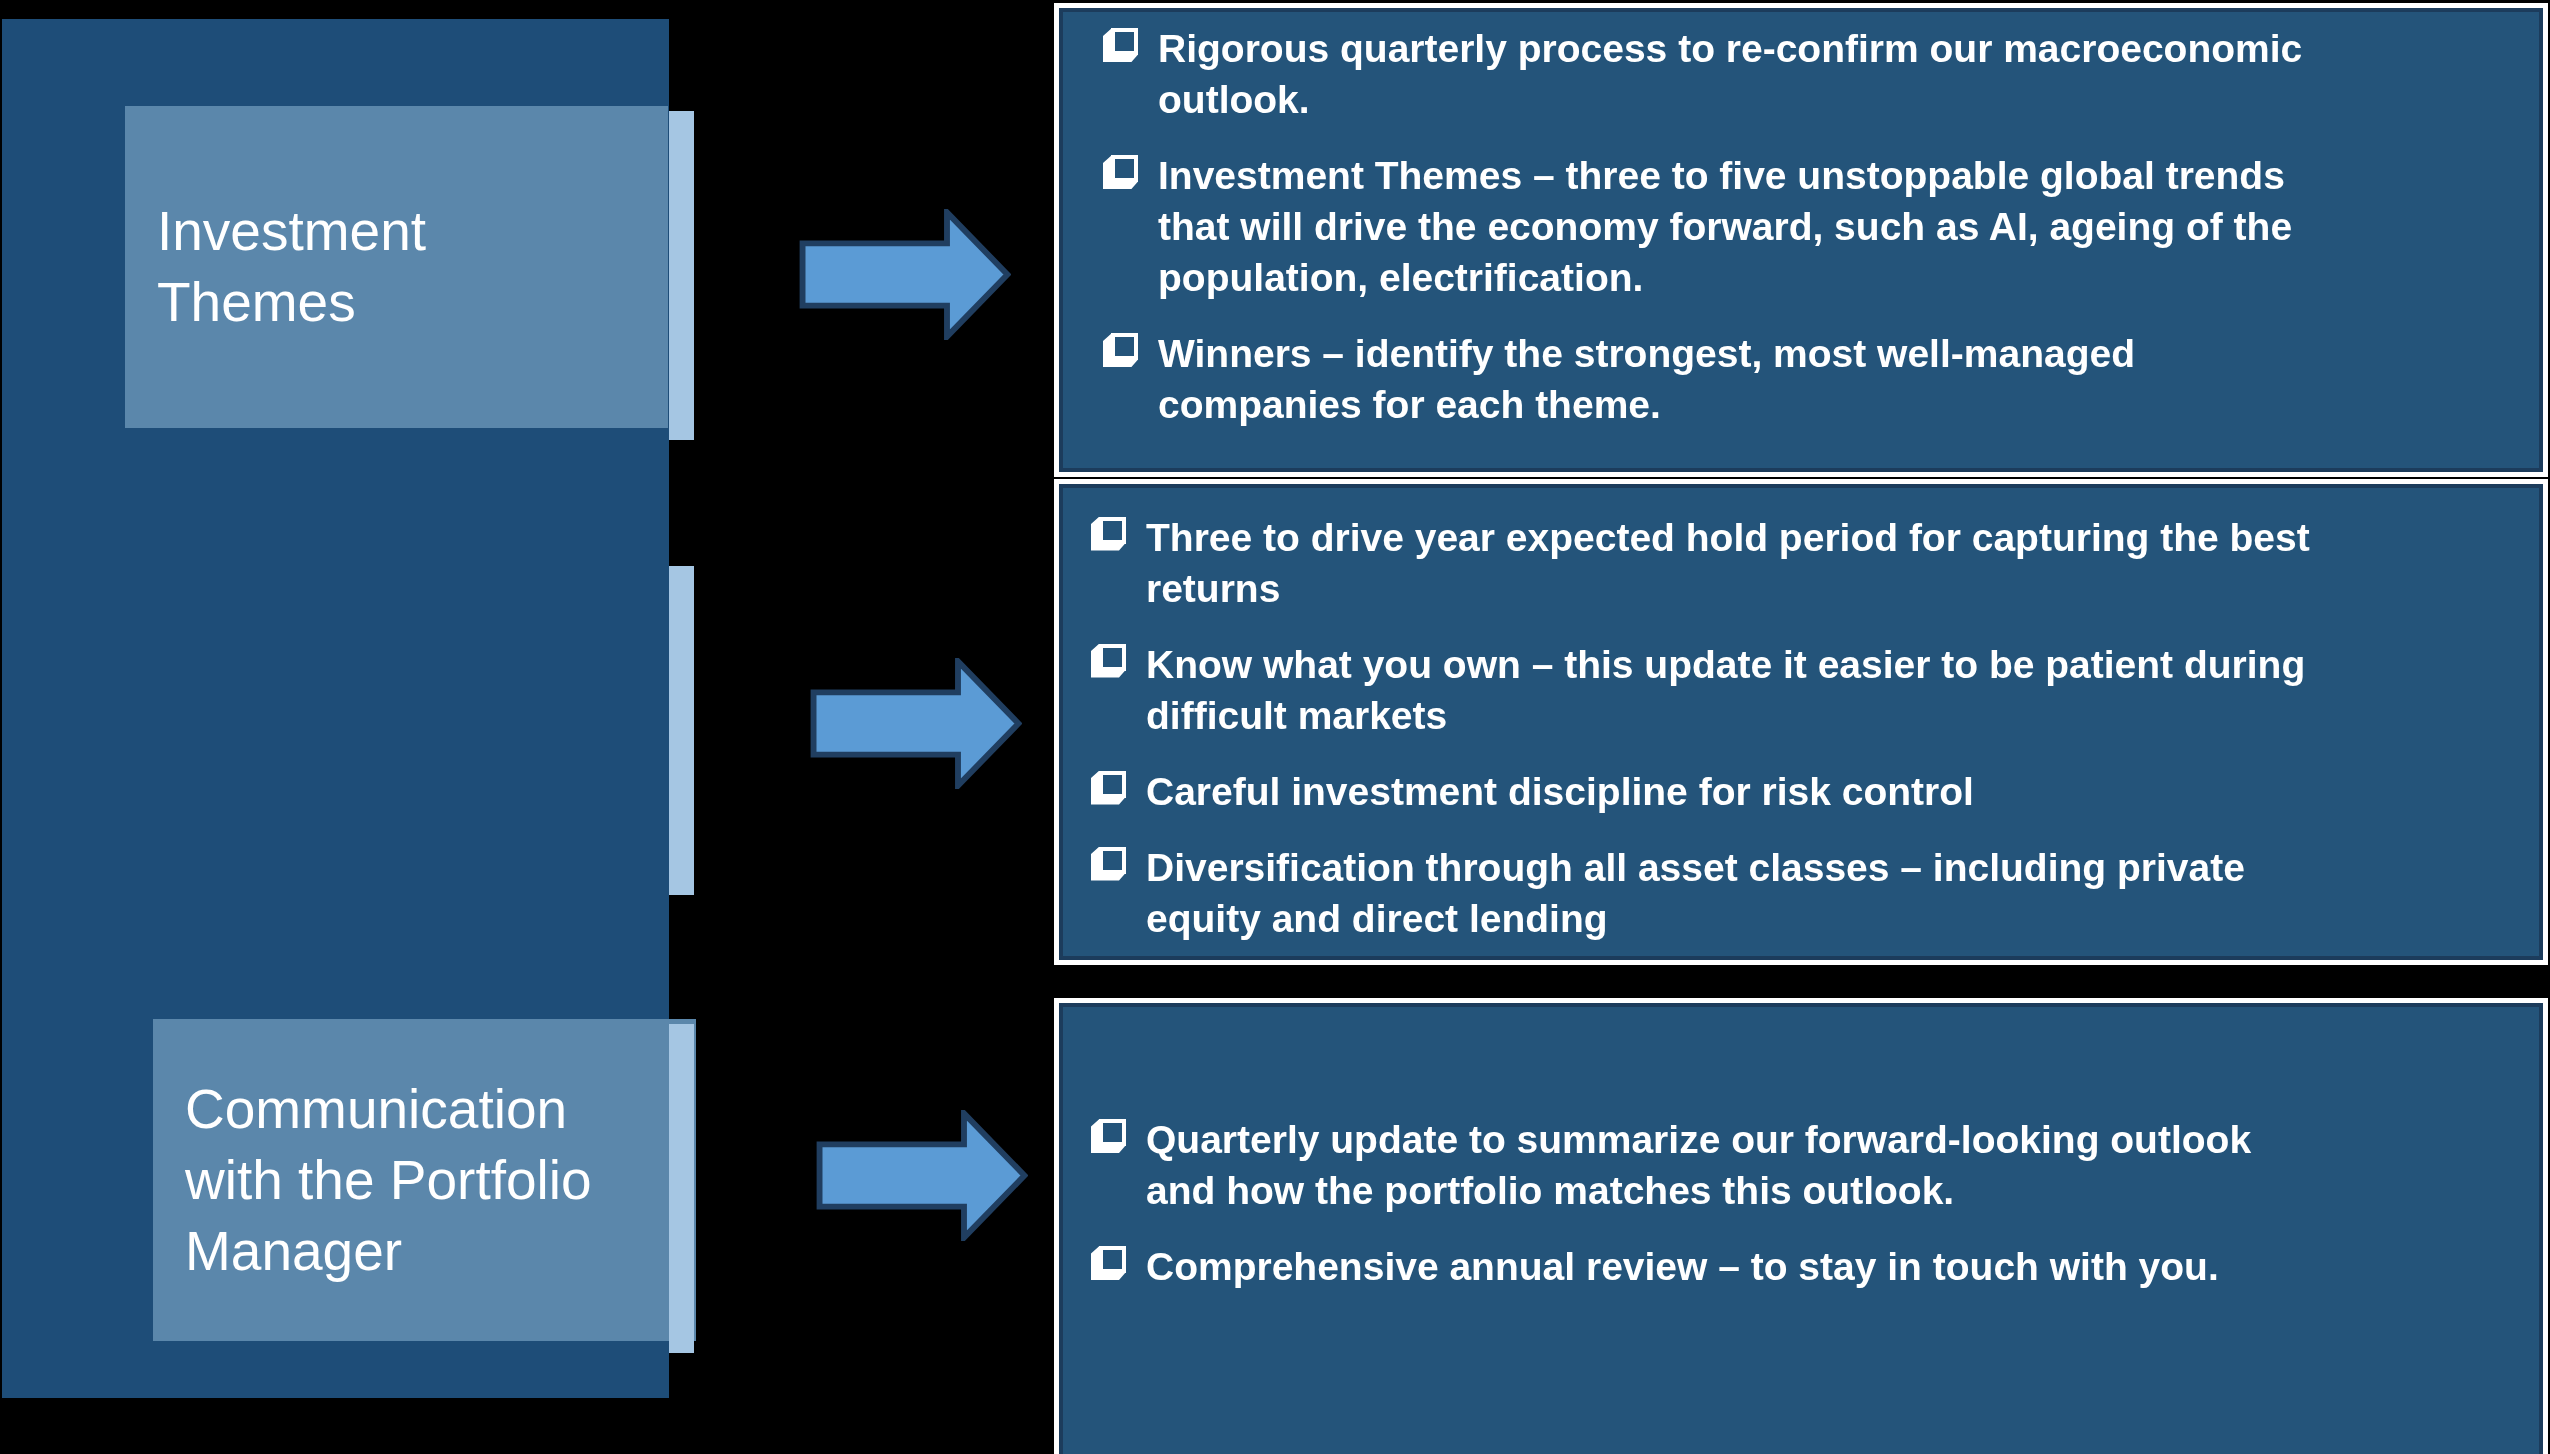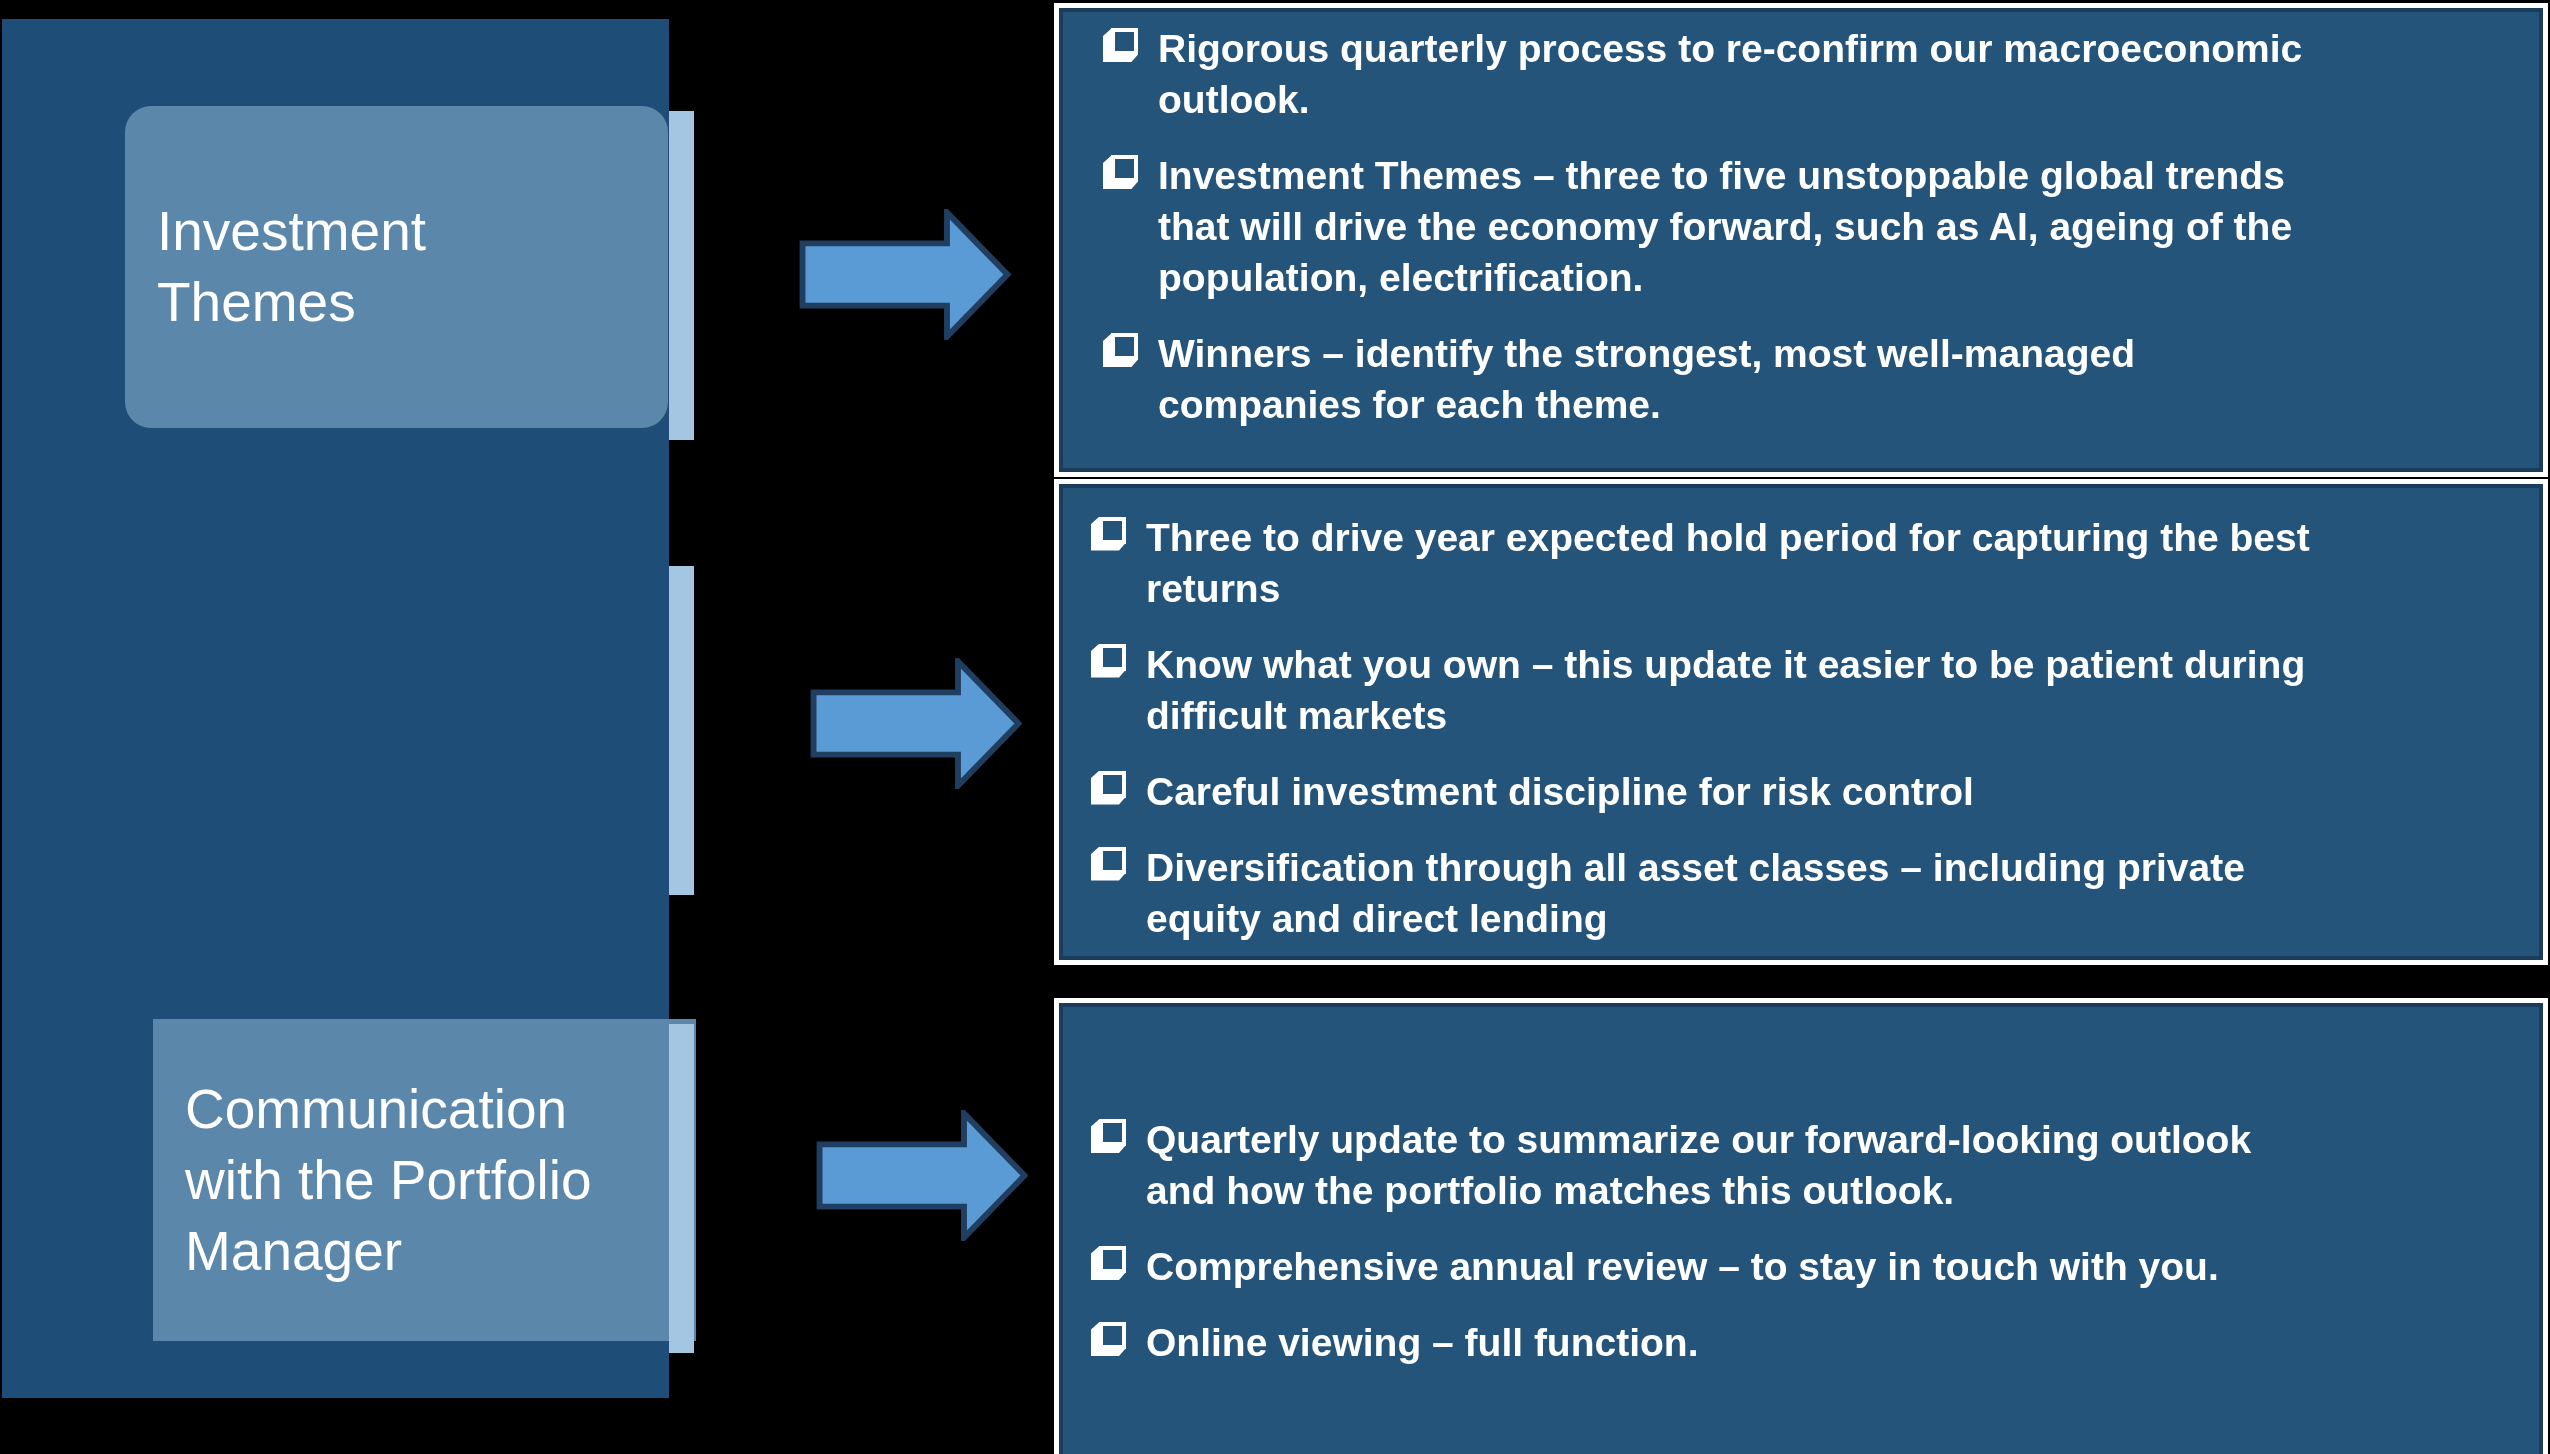--- a/index.html
+++ b/index.html
@@ -31,21 +31,21 @@
     display: flex;
     flex-direction: column;
     justify-content: center;
     box-sizing: border-box;
     padding-left: 32px;
     color: #FFFFFF;
     font-size: 55px;
     line-height: 71px;
     font-weight: 400;
   }
-  .lbox-1 { top: 106px; border-radius: 26px; }
+  .lbox-1 { top: 106px; }
   .lbox-2 { top: 561px; }
   .lbox-3 { top: 1019px; margin-left: 28px; }
   .lbox .label { white-space: pre-line; }
   .strip {
     position: absolute;
     left: 669px;
     width: 25px; height: 329px;
     background: #A5C6E3;
   }
   .strip-1 { top: 111px; }
@@ -202,21 +202,17 @@
     <ul>
       <li>
         <span class="chk"></span>
         <span class="li-text">Quarterly update to summarize our forward-looking outlook
 and how the portfolio matches this outlook.</span>
       </li>
       <li>
         <span class="chk"></span>
         <span class="li-text">Comprehensive annual review – to stay in touch with you.</span>
       </li>
-      <li>
-        <span class="chk"></span>
-        <span class="li-text">Online viewing – full function.</span>
-      </li>
     </ul>
   </div>
 
 </div>
 
 
 </body></html>

